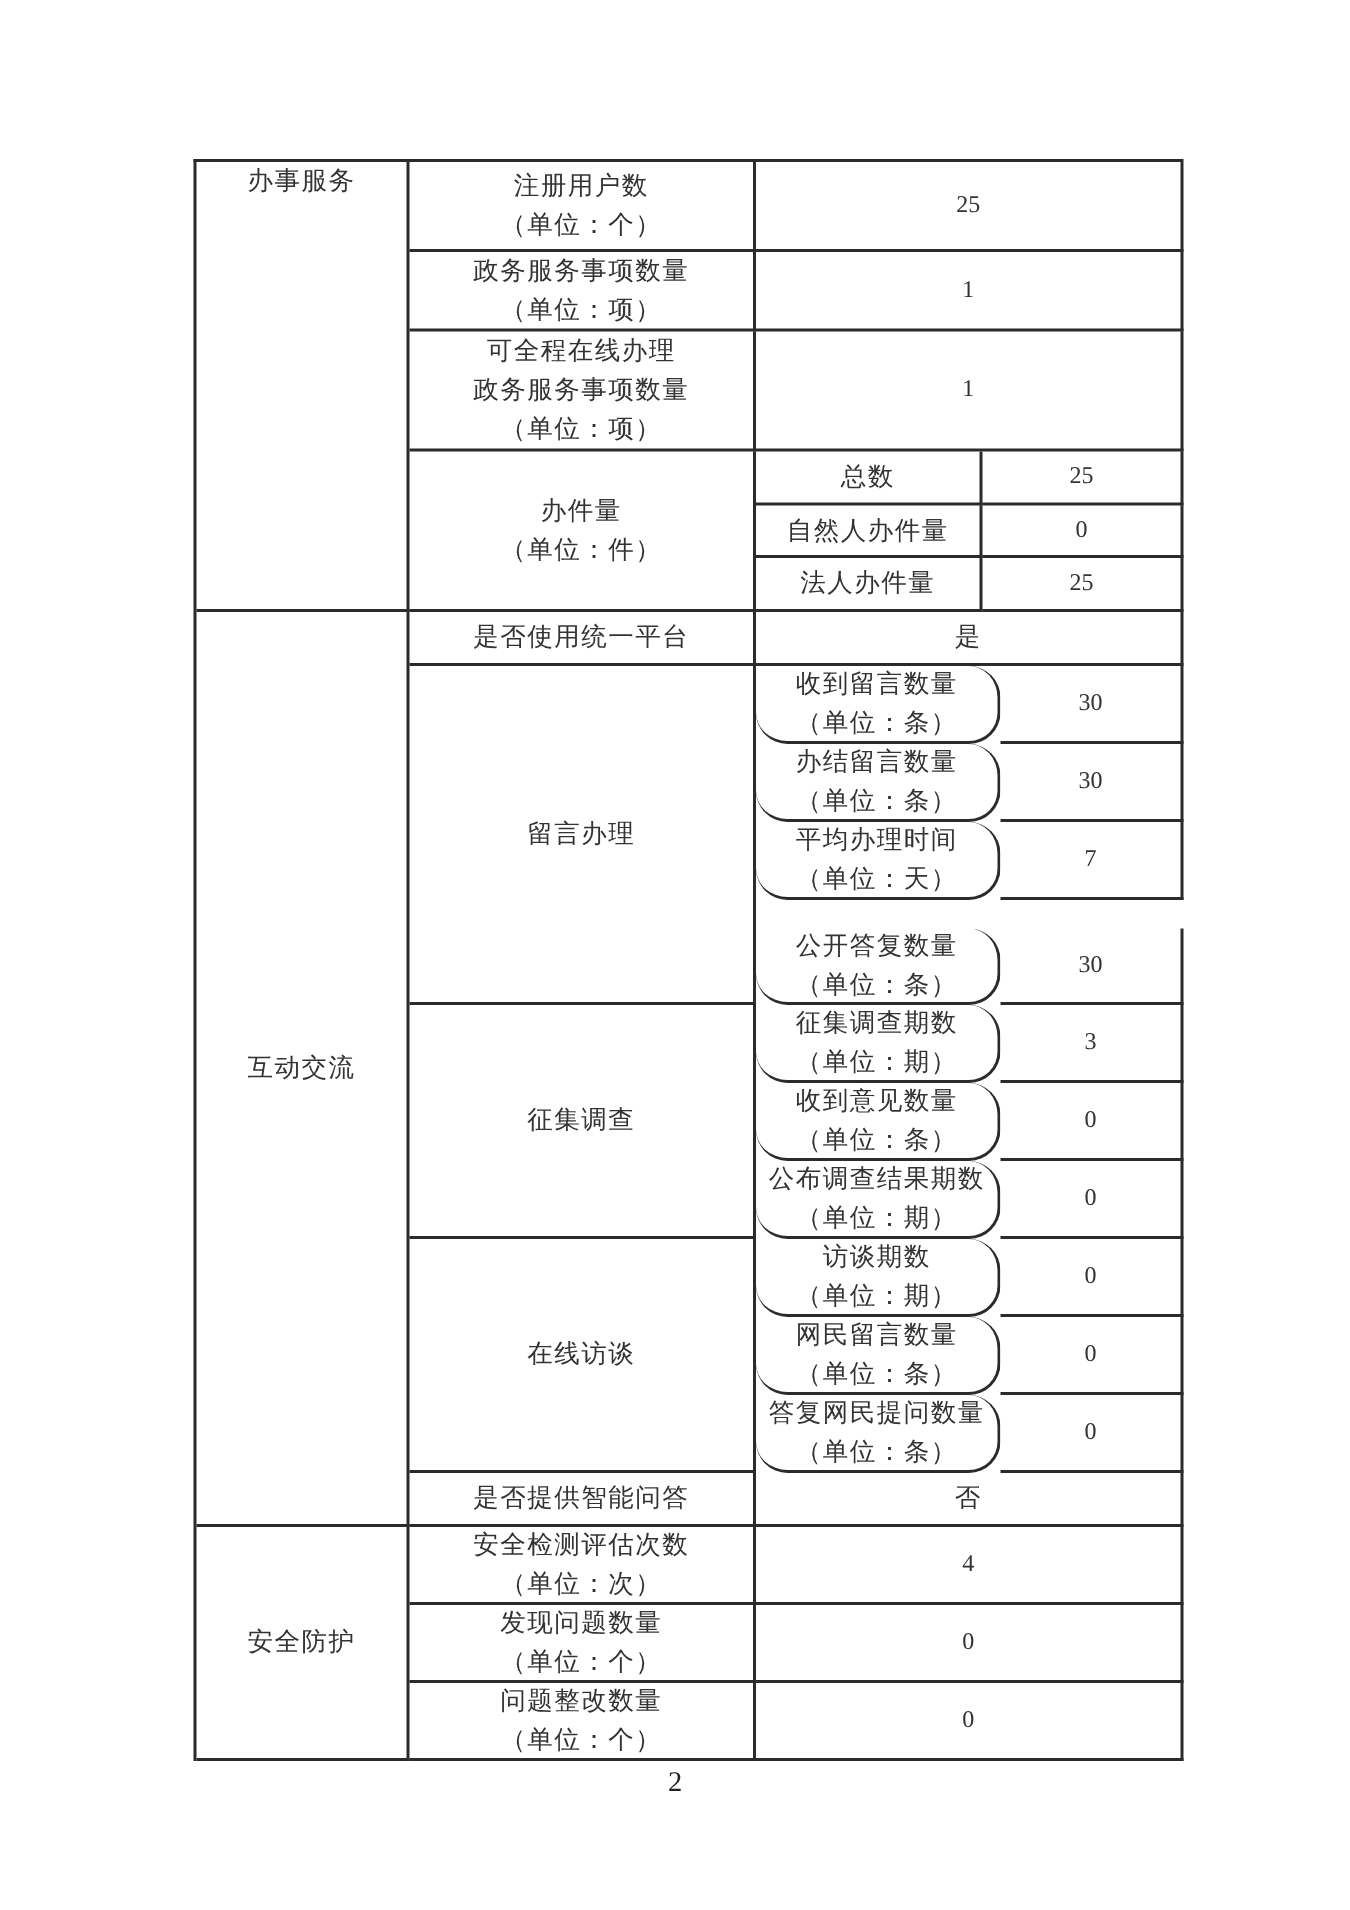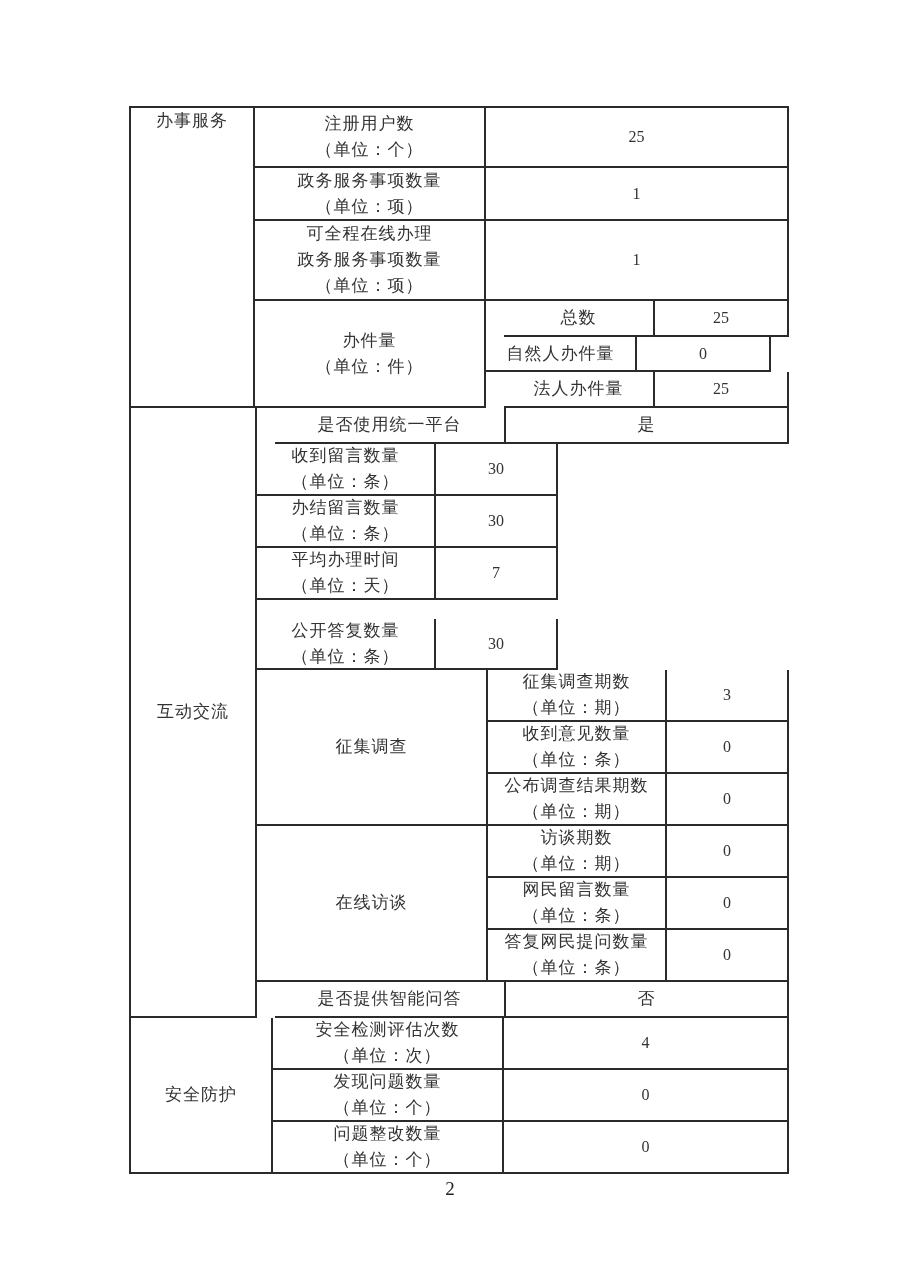--- a/index.html
+++ b/index.html
@@ -32,24 +32,24 @@
     letter-spacing:1px;
   }
   .cat{width:142px;}
   .cat.top{justify-content:flex-start;}
   .item{width:231px;}
   .val{flex:1;}
   .num{font-size:16px;letter-spacing:0;}
   
   .s1-sub{width:151px;}
   .s1-val{width:134px;}
-  .s2-sub{width:179px;}
+  .s2-sub{width:163px;border-radius:21px;}
   .s2-val{width:122px;}
   
-  .h35{height:35px;} .h36{height:36px;padding-left:18px;}
+  .h35{height:35px;} .h36{height:36px;}
   .h51{height:51px;margin-top:19px;} .h52{height:52px;} .h53{height:53px;}
   .h54{height:60px;} .h76{height:80px;}
   .pageno{
     position:absolute;left:0;top:1178px;width:900px;
     text-align:center;font-size:19px;color:#222;
     font-family:"Liberation Serif","DejaVu Serif",serif;
   }
 </style>
 </head>
 <body>
@@ -133,20 +133,23 @@
         <div class="row h36">
           <div class="cell item">
             <div>是否使用统一平台</div>
           </div>
           <div class="cell val">
             <div>是</div>
           </div>
         </div>
 
         <div class="row">
+          <div class="cell item">
+            <div>留言办理</div>
+          </div>
           <div class="col">
             <div class="row h52">
               <div class="cell s2-sub">
                 <div>收到留言数量</div>
                 <div>（单位：条）</div>
               </div>
               <div class="cell s2-val num">
                 <div>30</div>
               </div>
             </div>

